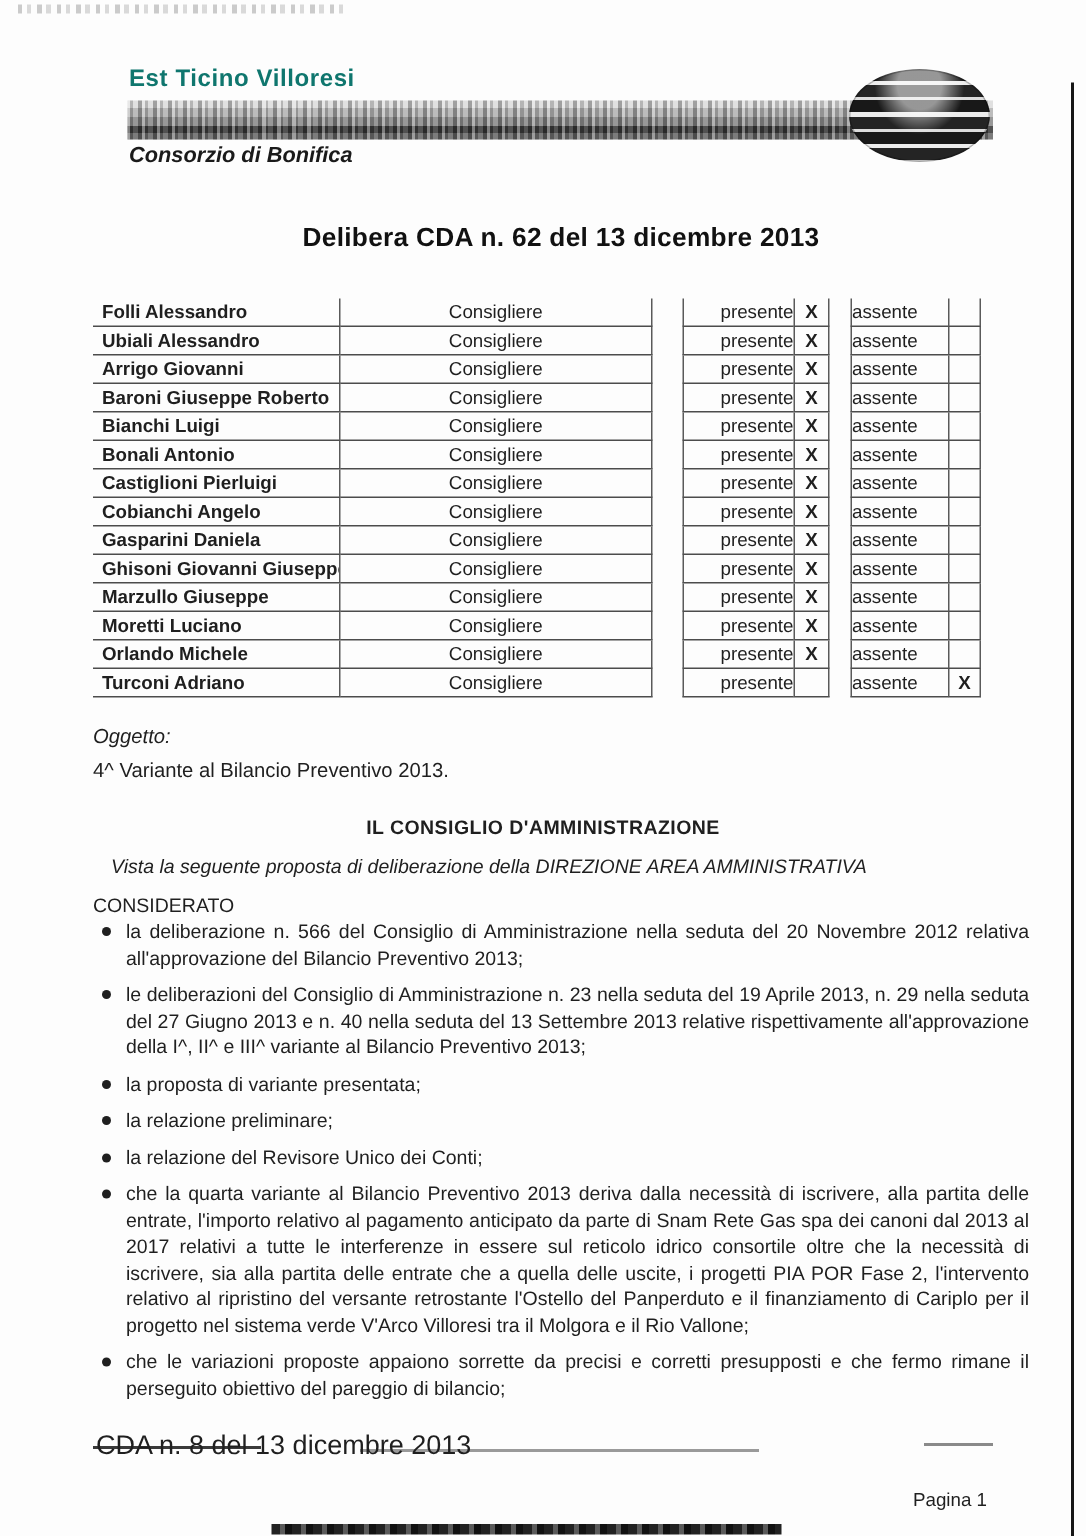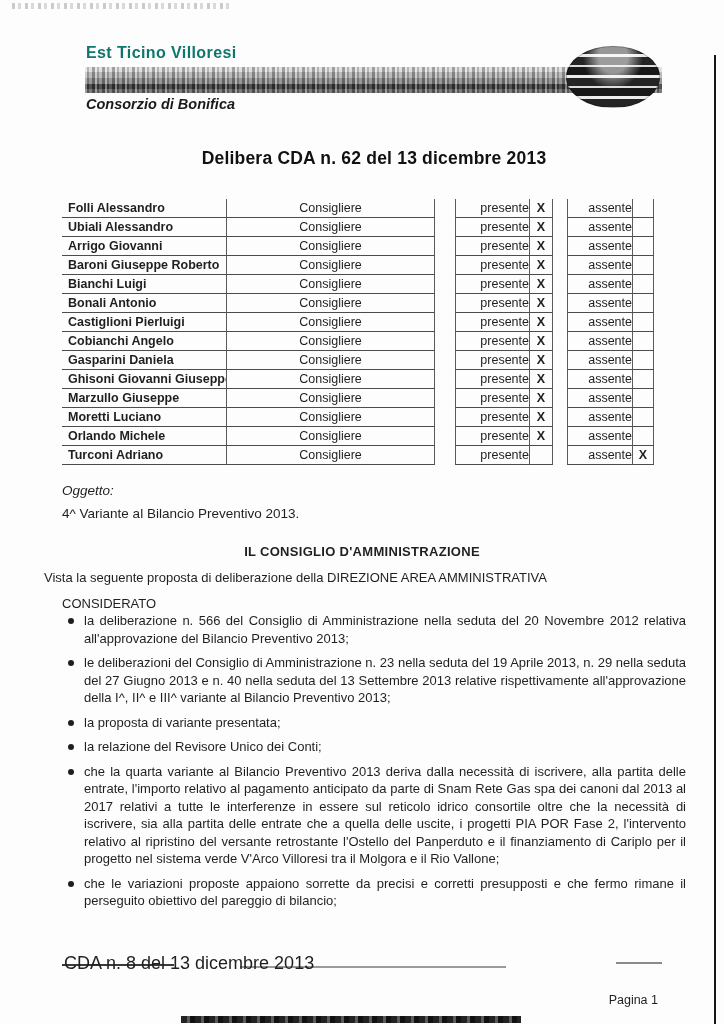--- a/index.html
+++ b/index.html
@@ -52,31 +52,31 @@
   .arow{
     display:grid; height:19px; line-height:18px;
     grid-template-columns:165px 208px 20px 74px 24px 14px 65px 22px;
   }
   .cell{ font-size:12.5px; overflow:hidden; white-space:nowrap; }
   .cell.name{ font-weight:bold; padding-left:6px; border-bottom:1px solid #4c4c4c; border-right:1px solid #5a5a5a; }
   .cell.role{ text-align:center; border-bottom:1px solid #4c4c4c; border-right:1px solid #5a5a5a; }
   .cell.gap, .cell.gap2{ border:none; }
   .cell.plabel{ text-align:right; border-bottom:1px solid #4c4c4c; border-left:1px solid #5a5a5a; }
   .cell.pmark{ text-align:center; font-weight:bold; border-bottom:1px solid #4c4c4c; border-left:1px solid #5a5a5a; border-right:1px solid #5a5a5a; }
-  .cell.alabel{ text-align:right; border-bottom:1px solid #4c4c4c; border-left:1px solid #5a5a5a; }
+  .cell.alabel{ text-align:left; border-bottom:1px solid #4c4c4c; border-left:1px solid #5a5a5a; }
   .cell.amark{ text-align:center; font-weight:bold; border-bottom:1px solid #4c4c4c; border-left:1px solid #5a5a5a; border-right:1px solid #5a5a5a; }
   
   .subject-label{ position:absolute; left:62px; top:483px; font-size:13.5px; font-style:italic; }
   .subject-text{ position:absolute; left:62px; top:506px; font-size:13.5px; }
   
   .body-heading{
     position:absolute; left:62px; top:544px; width:600px; text-align:center;
     font-size:13px; font-weight:bold; letter-spacing:.3px;
   }
-  .body-intro{ position:absolute; left:44px; top:570px; font-size:13px; }
+  .body-intro{ position:absolute; left:74px; top:570px; font-size:13px; font-style:italic; }
   .considerato{ position:absolute; left:62px; top:596px; font-size:13px; }
   .bullets{
     position:absolute; left:62px; top:612px; width:602px;
     margin:0; padding:0 0 0 22px; list-style:none;
   }
   .bullets li{
     position:relative; font-size:13px; line-height:17.5px; text-align:justify;
     margin:0 0 7px 0; padding-left:0;
   }
   .bullets li .dot{
@@ -267,20 +267,21 @@
   <div class="subject-text">4^ Variante al Bilancio Preventivo 2013.</div>
 
   <div class="body-heading">IL CONSIGLIO D'AMMINISTRAZIONE</div>
   <div class="body-intro">Vista la seguente proposta di deliberazione della DIREZIONE AREA AMMINISTRATIVA</div>
   <div class="considerato">CONSIDERATO</div>
 
   <ul class="bullets">
       <li><span class="dot"></span>la deliberazione n. 566 del Consiglio di Amministrazione nella seduta del 20 Novembre 2012 relativa all'approvazione del Bilancio Preventivo 2013;</li>
       <li><span class="dot"></span>le deliberazioni del Consiglio di Amministrazione n. 23 nella seduta del 19 Aprile 2013, n. 29 nella seduta del 27 Giugno 2013 e n. 40 nella seduta del 13 Settembre 2013 relative rispettivamente all'approvazione della I^, II^ e III^  variante al Bilancio Preventivo 2013;</li>
       <li><span class="dot"></span>la proposta di variante presentata;</li>
+      <li><span class="dot"></span>la relazione preliminare;</li>
       <li><span class="dot"></span>la relazione del Revisore Unico dei Conti;</li>
       <li><span class="dot"></span>che la quarta variante al Bilancio Preventivo 2013 deriva dalla necessità di iscrivere, alla partita delle entrate, l'importo relativo al pagamento anticipato da parte di Snam Rete Gas spa dei canoni dal 2013 al 2017 relativi a tutte le interferenze in essere sul reticolo idrico consortile oltre che la necessità di iscrivere, sia alla partita delle entrate che a quella delle uscite, i progetti PIA POR Fase 2, l'intervento relativo al ripristino del versante retrostante l'Ostello del Panperduto e il finanziamento di Cariplo per il progetto nel sistema verde V'Arco Villoresi tra il Molgora e il Rio Vallone;</li>
       <li><span class="dot"></span>che le variazioni proposte appaiono sorrette da precisi e corretti presupposti e che fermo rimane il perseguito obiettivo del pareggio di bilancio;</li>
     </ul>
 
   <div class="rule r1"></div>
   <div class="rule r2"></div>
   <div class="rule r3"></div>
   <div class="footer-left">CDA n.  8 del 13 dicembre 2013</div>
   <div class="footer-right">Pagina 1</div>

